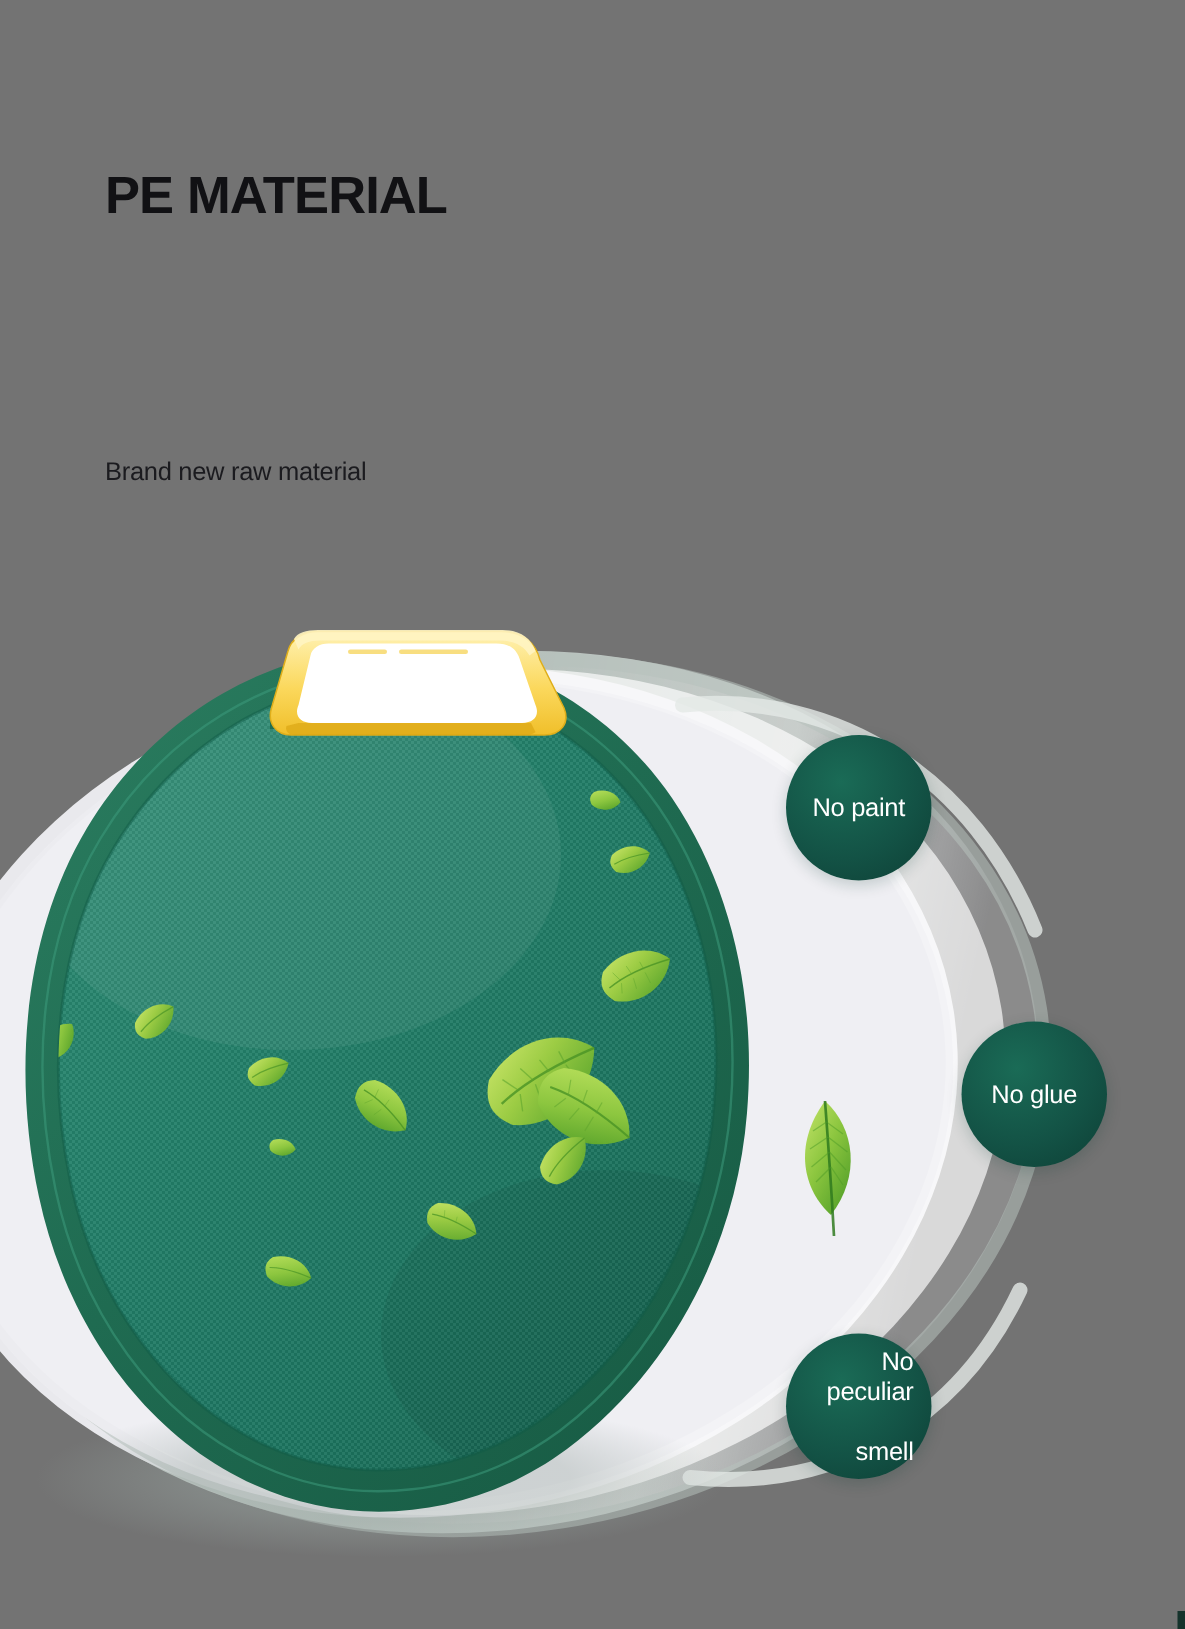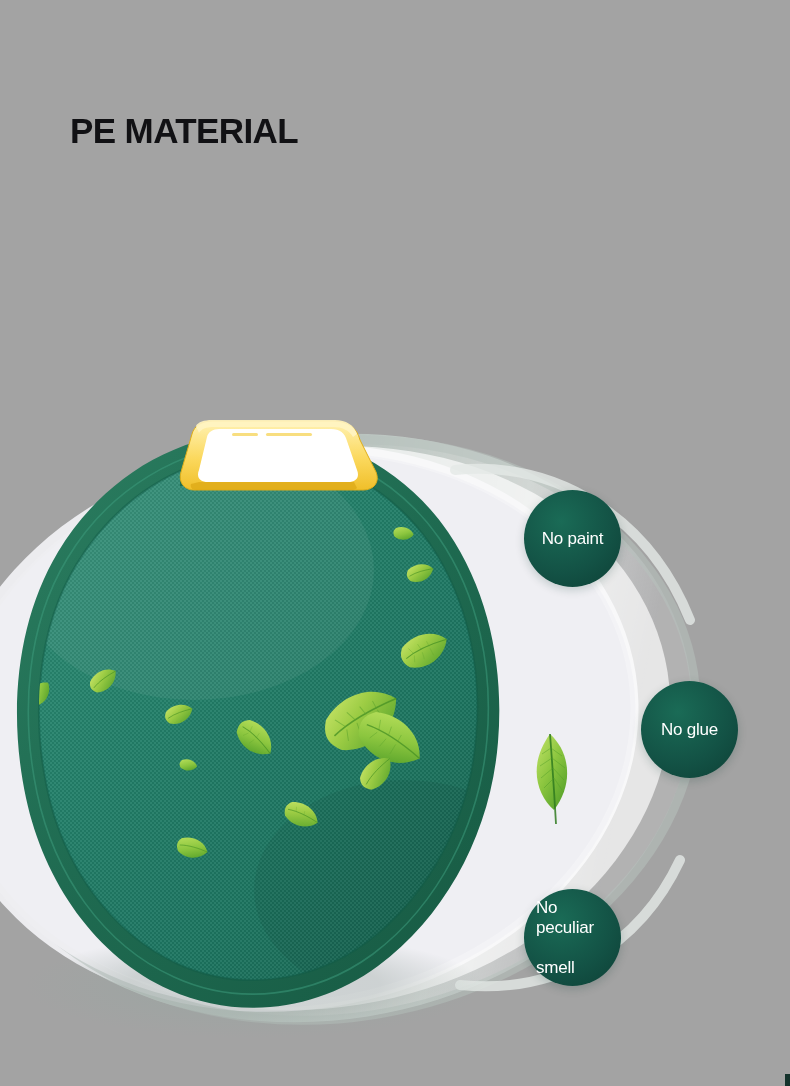--- a/index.html
+++ b/index.html
@@ -13,21 +13,21 @@
     background: #f0f0f4;
     font-family: "Liberation Sans", sans-serif;
     overflow: hidden;
     position: relative;
   }
 
   .banner {
     position: relative;
     width: 790px;
     height: 1086px;
-    background: #a3a3a3;
+    background: #737373;
     overflow: hidden;
   }
 
   
   .headline-block {
     position: absolute;
     left: 70px;
     top: 108px;
     width: 560px;
   }
@@ -77,21 +77,21 @@
 
   
   .badge {
     position: absolute;
     border-radius: 50%;
     background: radial-gradient(circle at 38% 32%, #1a6b56 0%, #135245 58%, #0d3f35 100%);
     color: #ffffff;
     display: flex;
     align-items: center;
     justify-content: center;
-    text-align: left;
+    text-align: right;
     font-size: 17px;
     line-height: 20px;
     font-weight: 400;
     letter-spacing: -0.2px;
     box-shadow: 0 3px 10px rgba(10, 55, 45, 0.20);
   }
   .badge-no-paint {
     left: 524px;
     top: 490px;
     width: 97px;
@@ -168,20 +168,21 @@
     </g>
 
     <path d="M455,470 C560,460 650,520 690,620" fill="none" stroke="#e3e8e6" stroke-width="10" stroke-linecap="round" opacity="0.8"></path>
 
     <path d="M460,985 C560,995 640,945 680,860" fill="none" stroke="#e3e8e6" stroke-width="10" stroke-linecap="round" opacity="0.8"></path>
   </svg>
 
   <div class="headline-block">
     <div class="headline">PE MATERIAL</div>
   </div>
+  <div class="subtitle">Brand new raw material</div>
 
   <div class="board-wrap">
     <svg class="board-svg" width="560" height="620" viewBox="0 0 560 620" aria-hidden="true">
       <defs>
 
         <linearGradient id="bodyGrad" x1="0.12" y1="0.05" x2="0.9" y2="0.95">
           <stop offset="0%" stop-color="#2c8a72"></stop>
           <stop offset="35%" stop-color="#23806a"></stop>
           <stop offset="70%" stop-color="#1d7560"></stop>
           <stop offset="100%" stop-color="#176753"></stop>

